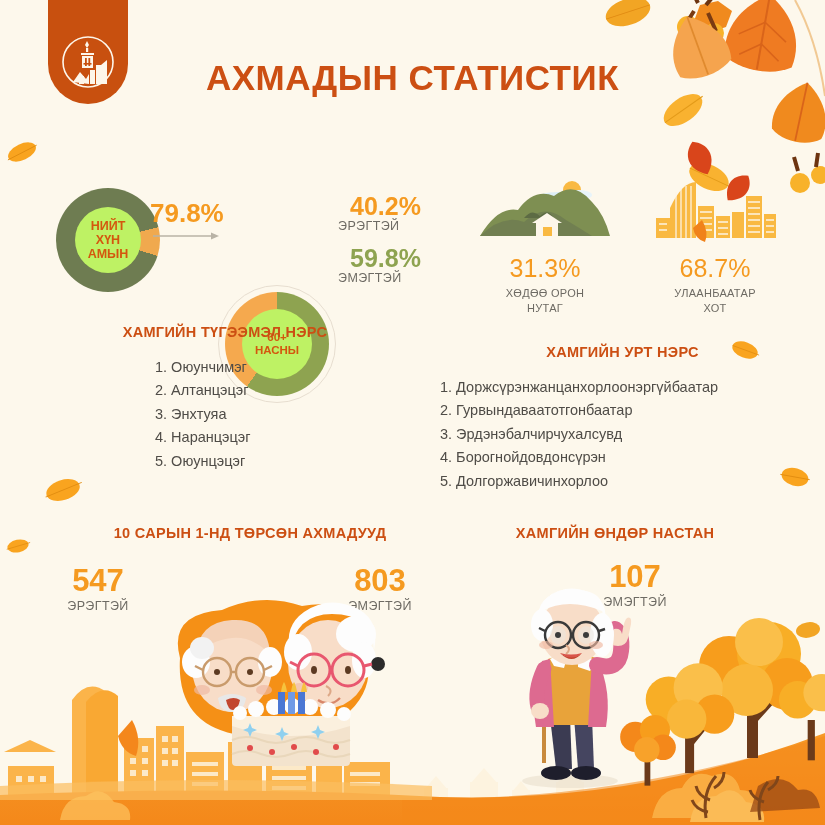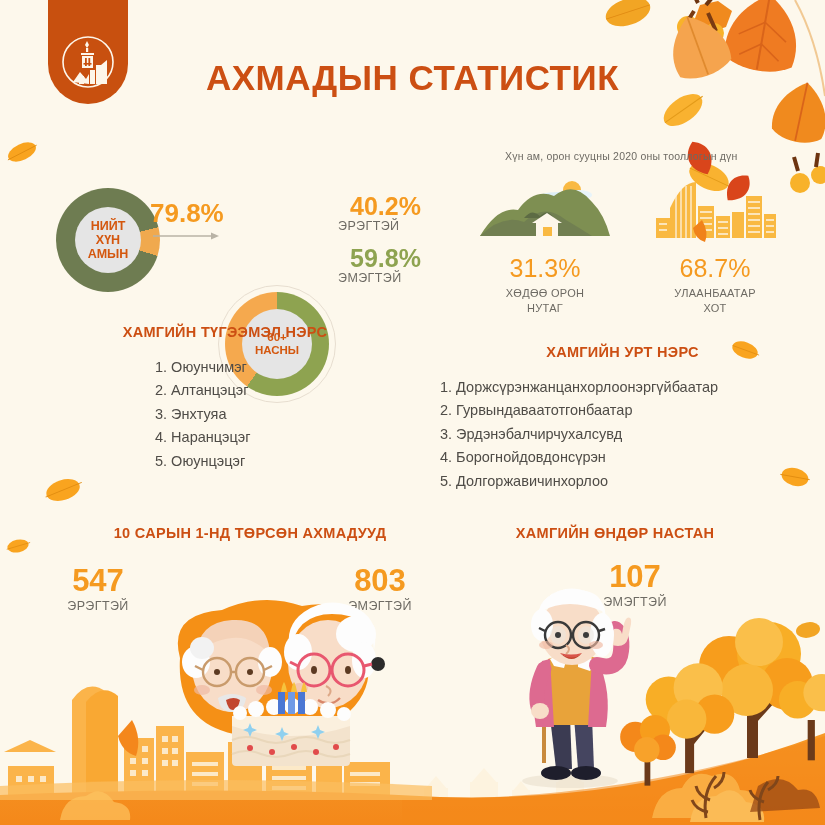--- a/index.html
+++ b/index.html
@@ -30,21 +30,21 @@
   .subtitle{
     position:absolute; left:505px; top:150px;
     font-size:10.5px; color:#6d6a63; letter-spacing:.2px;
   }
 
   
   .donut-wrap{ position:absolute; }
   .donut{ position:relative; border-radius:50%; }
   .donut .hole{
     position:absolute; border-radius:50%;
-    background:#e5e5e5;
+    background:#bef264;
     display:flex; flex-direction:column; align-items:center; justify-content:center;
     line-height:1.12;
   }
   .donut-label{
     font-weight:bold; color:#d4570e; text-align:center;
   }
   .d1{ left:56px; top:188px; width:104px; height:104px; }
   .d1 .hole{ inset:19px; }
   .d1 .donut-label{ font-size:12.5px; }
   .ring1{
@@ -339,21 +339,20 @@
         <rect x="30" y="36" width="5" height="14"></rect>
         <rect x="36" y="31" width="5" height="19"></rect>
         <path d="M41 31 l6 -5 l0 24 l-6 0 z"></path>
         <path d="M13 48 l7 -10 l6 7 l3 -5 v10 z"></path>
         <rect x="19" y="42" width="5" height="8"></rect>
       </g>
     </svg>
   </div>
 
   <div class="page-title">АХМАДЫН СТАТИСТИК</div>
-  <div class="subtitle">Хүн ам, орон сууцны 2020 оны тооллогын дүн</div>
 
   <div class="donut donut-wrap d1">
     <div class="ring1"></div>
     <div class="hole">
       <div class="donut-label">НИЙТ</div>
       <div class="donut-label">ХҮН</div>
       <div class="donut-label">АМЫН</div>
     </div>
   </div>
 

